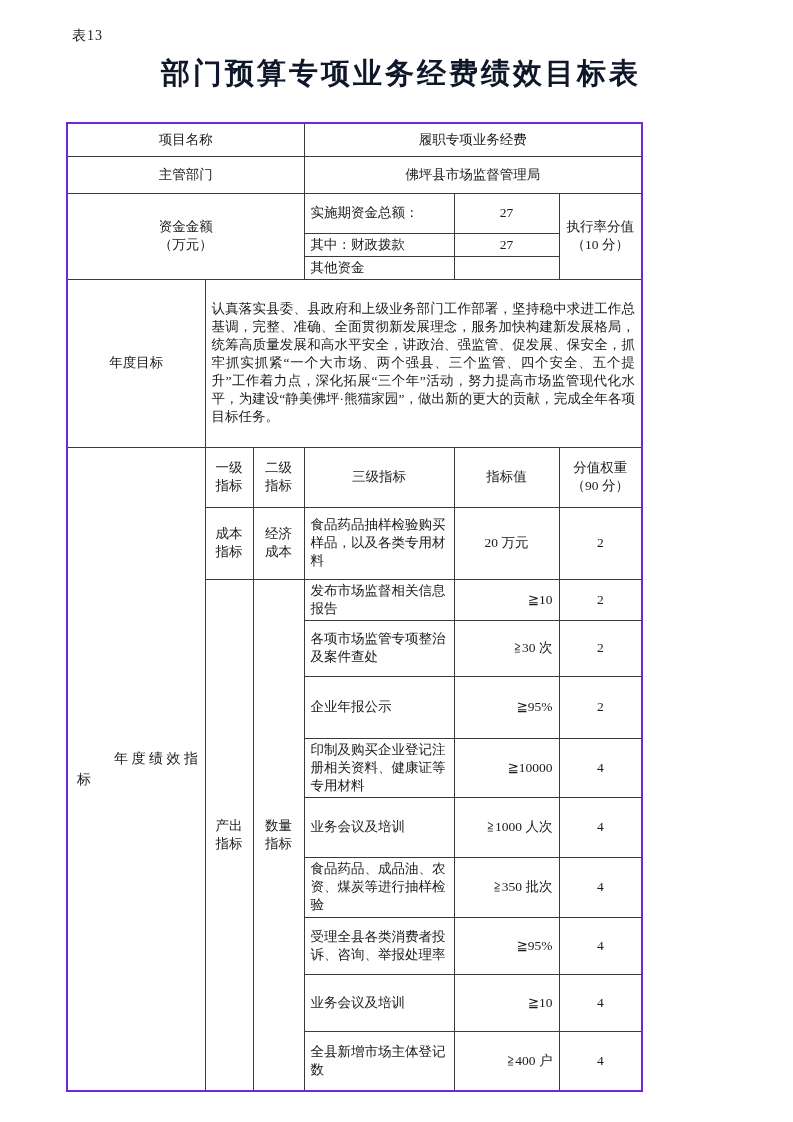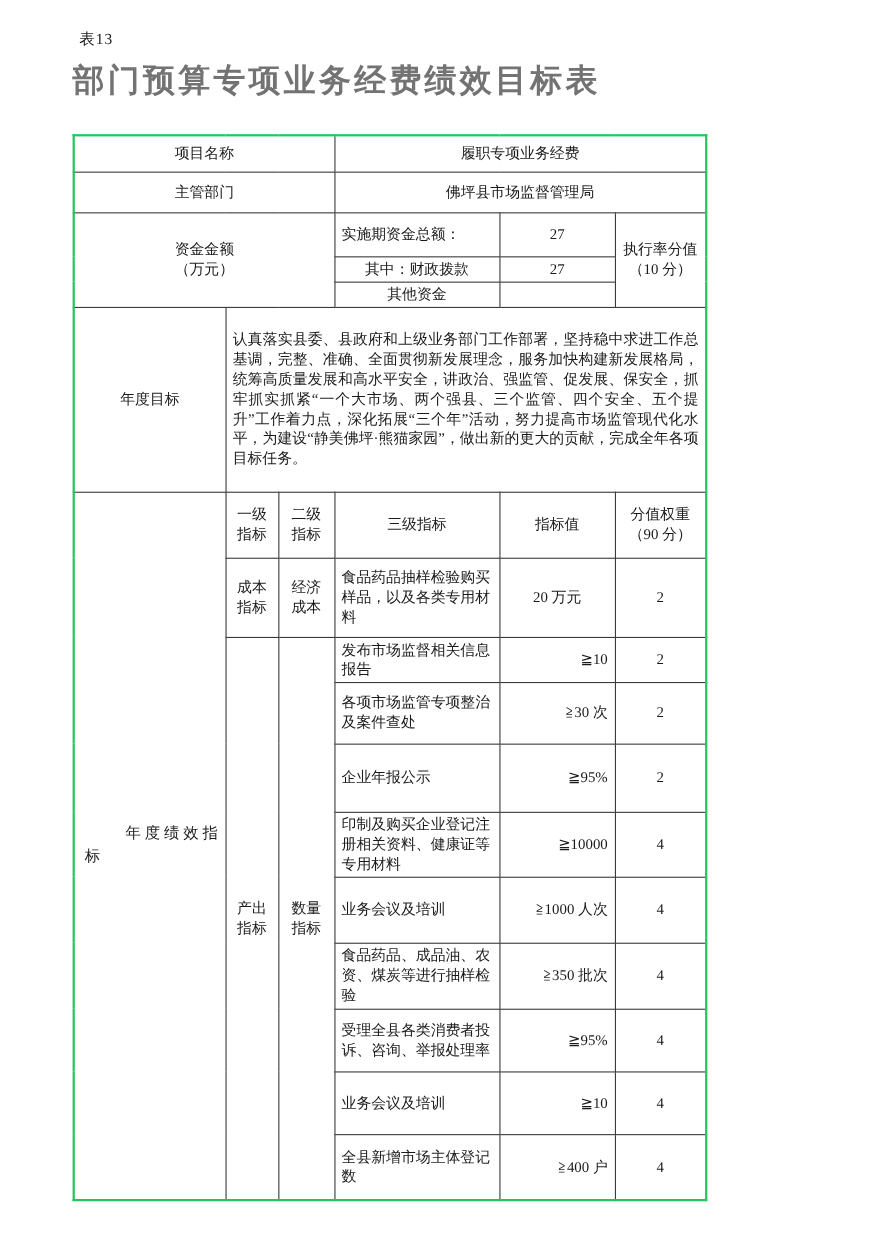--- a/index.html
+++ b/index.html
@@ -7,41 +7,41 @@
     width:793px; height:1122px;
     font-family:"Liberation Serif","DejaVu Serif",serif;
     color:#1a1a1a;
     -webkit-font-smoothing:antialiased;
   }
   .page { position:relative; width:793px; height:1122px; background:#fff; overflow:hidden; }
 
   .table-no { position:absolute; left:72px; top:27px; font-size:14px; letter-spacing:1px; }
   .title {
     position:absolute; left:66px; top:54px; width:575px; margin:0;
-    text-align:left; font-family:"Liberation Sans","DejaVu Sans",sans-serif;
-    font-weight:bold; font-size:29px; letter-spacing:3px; color:#737373;
+    text-align:right; font-family:"Liberation Sans","DejaVu Sans",sans-serif;
+    font-weight:bold; font-size:29px; letter-spacing:3px; color:#0f172a;
   }
   .subtitle { position:absolute; left:66px; top:100px; width:575px; text-align:center; font-size:14px; letter-spacing:1px; }
 
   table.main {
     position:absolute; left:66px; top:122px; width:575px;
     border-collapse:collapse; table-layout:fixed;
-    border:2px solid #22c55e;
+    border:2px solid #6d28d9;
   }
   table.main td {
     border:1px solid #3a3a3a;
     padding:2px 6px;
     font-size:13.5px;
     line-height:18px;
     vertical-align:middle;
     overflow:hidden;
     word-break:break-all;
   }
   td.c  { text-align:center; }
-  td.r  { text-align:center; padding-right:4px; }
+  td.r  { text-align:left; padding-right:4px; }
   td.lft{ text-align:left; padding-left:10px; }
 
   td.goal {
     text-align:justify; text-justify:inter-ideograph;
     font-size:14.5px; line-height:19px; padding:5px 10px 5px 11px;
     vertical-align:top;
   }
   td.l3  { font-size:12.5px; line-height:17px; padding:2px 8px; text-align:left; }
   td.val { font-size:12.5px; line-height:17px; padding:2px 8px; text-align:right; }
   td.valc{ font-size:14px; text-align:center; }

